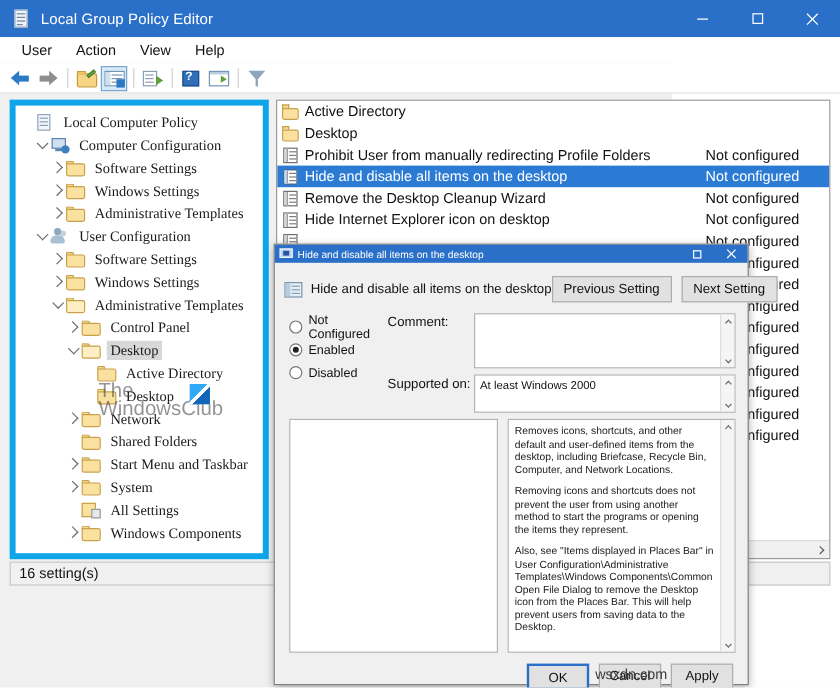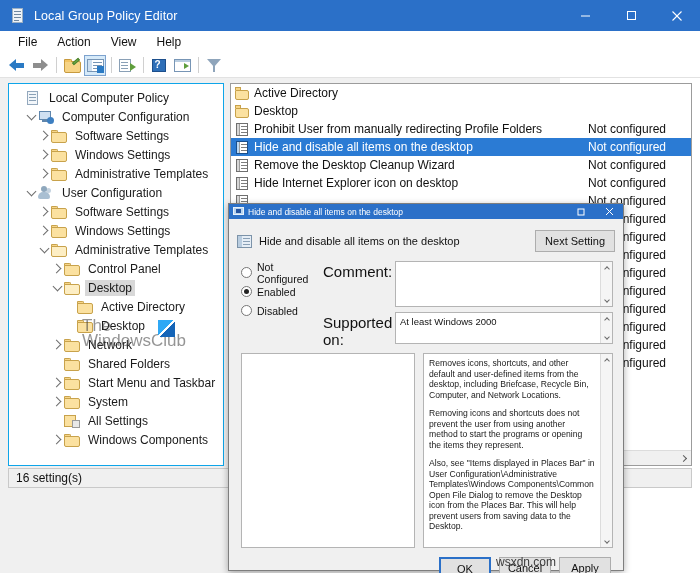--- a/index.html
+++ b/index.html
@@ -138,22 +138,23 @@
   .fl-shape { position:absolute; left:1px; top:1px; width:0; height:0;
               border-left:7.5px solid transparent; border-right:7.5px solid transparent;
               border-top:8px solid #8fa5bb; }
   .fl-stem  { position:absolute; left:7px; top:8px; width:2px; height:6px; background:#8fa5bb; }
 
   
   .tree-pane {
     position: absolute; left: 8px; top: 83px;
     width: 216px; height: 383px;
     background: #ffffff;
-    border: 1px solid #0ea5e9;
+    border: 5px solid #0ea5e9;
     overflow: hidden;
+    font-family: Liberation Serif, serif;
   }
   .tree-inner { padding: 4px 0 0 3px; }
 
   .tnode {
     display: flex; align-items: center;
     height: 19px; white-space: nowrap;
     font-size: 12px; color: #1a1a1a;
   }
   .tw { width: 13px; height: 19px; display:flex; align-items:center; justify-content:center; flex:none; }
   .chev { width:7px; height:7px; border-right:1.4px solid #6d6d6d; border-bottom:1.4px solid #6d6d6d; }
@@ -318,21 +319,21 @@
     border: 1px solid #767676; background: #ffffff;
     margin-right: 5px; flex:none; position:relative;
   }
   .rd.on::after {
     content:""; position:absolute; left:2px; top:2px;
     width:5px; height:5px; border-radius:50%; background:#222;
   }
 
   .fields { flex: 1; }
   .frow { display:flex; margin-bottom: 5px; }
-  .flabel { width: 72px; font-size: 15px; color:#111; padding-top: 2px; }
+  .flabel { width: 72px; font-size: 11px; color:#111; padding-top: 2px; }
   .fbox {
     flex: 1; background: #ffffff;
     border: 1px solid #b4b4b4;
     position: relative;
     font-size: 9.5px; color:#111;
     padding: 3px 14px 3px 4px;
     overflow: hidden;
   }
   .fbox.comment { height: 46px; }
   .fbox.supported { height: 32px; }
@@ -430,21 +431,21 @@
       <div class="tb-btn">
         <svg width="12" height="12" viewBox="0 0 12 12">
             <line x1="1.5" y1="1.5" x2="10.5" y2="10.5" stroke="#fff" stroke-width="1.1"></line>
             <line x1="10.5" y1="1.5" x2="1.5" y2="10.5" stroke="#fff" stroke-width="1.1"></line>
           </svg>
       </div>
     </div>
   </div>
 
   <div class="menubar">
-    <div class="menu-item">File</div>
+    <div class="menu-item">User</div>
     <div class="menu-item">Action</div>
     <div class="menu-item">View</div>
     <div class="menu-item">Help</div>
   </div>
 
   <div class="toolbar">
     <div class="tbar-btn">
       <span class="arr back">
           <span class="shaft"></span>
           <span class="head"></span>
@@ -934,20 +935,21 @@
       <div class="dlg-head">
         <span class="dlg-head-icon">
           <span class="b"></span>
             <span class="s"></span>
           <span class="r" style="top:3px"></span>
             <span class="r" style="top:6px"></span>
             <span class="r" style="top:9px"></span>
         </span>
         <span class="dlg-head-name">Hide and disable all items on the desktop</span>
         <div class="dlg-head-btns">
+          <button class="btn">Previous Setting</button>
           <button class="btn">Next Setting</button>
         </div>
       </div>
 
       <div class="dlg-state">
         <div class="radios">
           <label class="radio-row">
             <span class="rd"></span>
             <span>Not Configured</span>
           </label>

